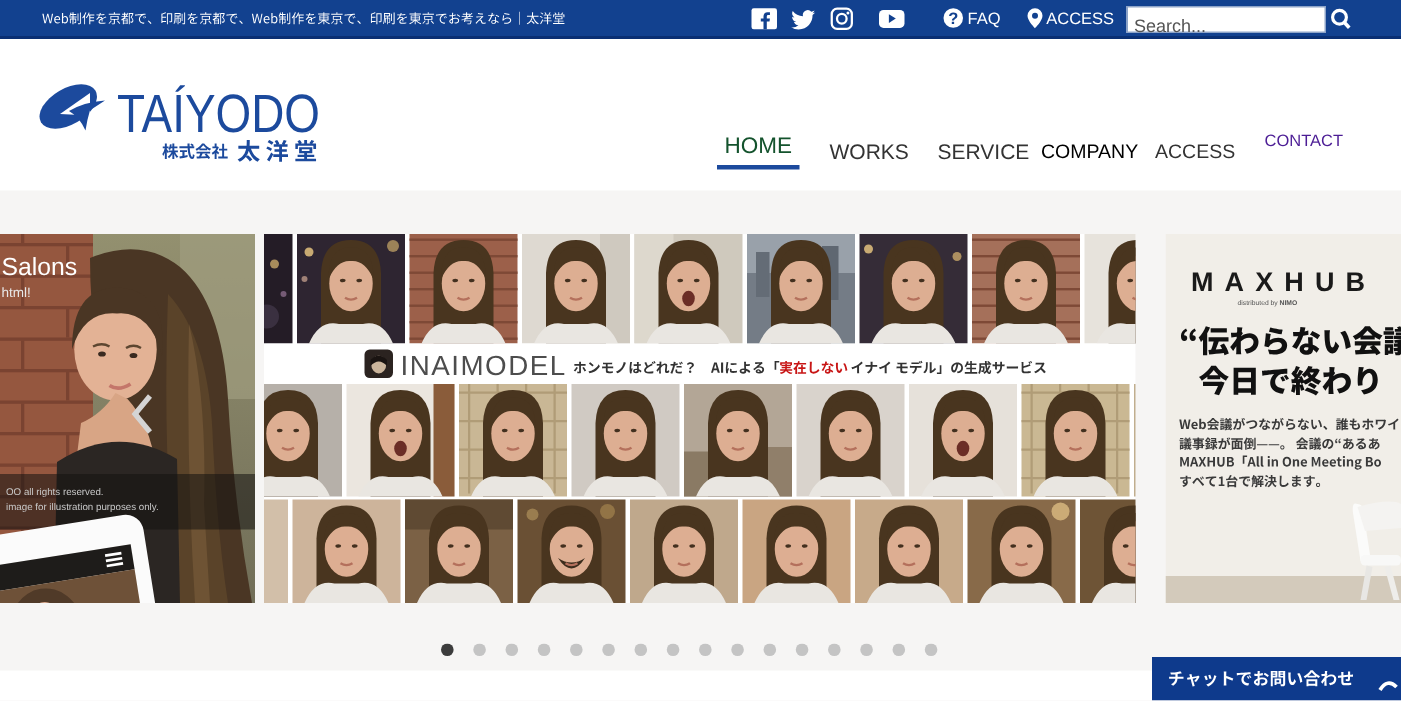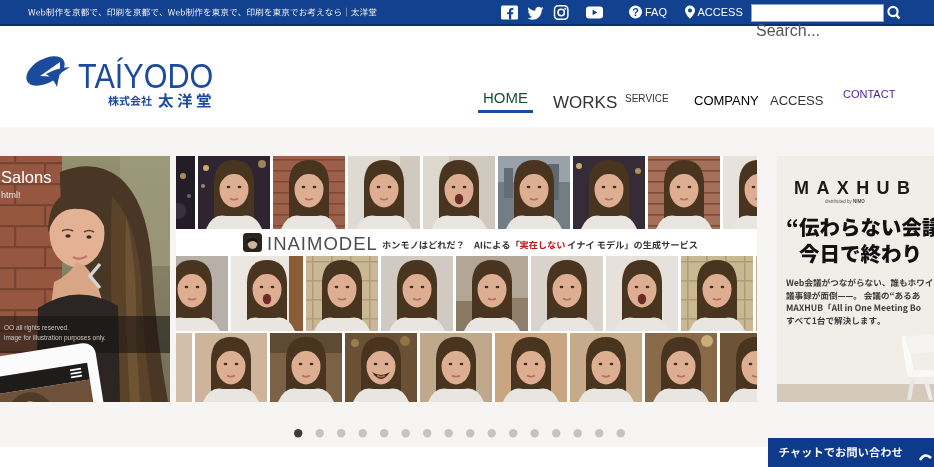--- a/index.html
+++ b/index.html
@@ -31,40 +31,40 @@
 </svg>
 <svg class="abs" style="left:626px;top:0px" width="120" height="24" viewBox="0 0 120 24">
 <circle cx="9.5" cy="12" r="6.5" fill="#fff"></circle>
 <text x="9.5" y="16.3" font-size="11" font-weight="bold" fill="#12418f" text-anchor="middle" font-family="Liberation Sans">?</text>
 <text x="19" y="16" font-size="11" fill="#fff" font-family="Liberation Sans">FAQ</text>
 <path d="M64 5.5a5 5 0 0 1 5 5c0 3.4-5 8.3-5 8.3s-5-4.9-5-8.3a5 5 0 0 1 5-5z" fill="#fff"></path>
 <circle cx="64" cy="10.5" r="2" fill="#12418f"></circle>
 <text x="71.5" y="16" font-size="11" fill="#fff" font-family="Liberation Sans">ACCESS</text>
 </svg>
 <div class="abs" style="left:751px;top:4px;width:131px;height:16px;background:#fff;border:1px solid #8ea4c8"></div>
-<div class="abs" style="left:756px;top:22px;font-size:16px;color:#555">Search...</div>
+<div class="abs" style="left:756px;top:10px;font-size:12px;color:#555">Search...</div>
 <svg class="abs" style="left:884px;top:3px" width="20" height="19" viewBox="0 0 20 19">
 <circle cx="9" cy="8.5" r="4.6" fill="none" stroke="#fff" stroke-width="2.1"></circle>
 <line x1="12.3" y1="12" x2="15.5" y2="15.5" stroke="#fff" stroke-width="2.4"></line>
 </svg>
 <svg class="abs" style="left:24px;top:48px" width="260" height="70" viewBox="0 0 260 70">
 <g fill="#1c4a9d">
 <ellipse cx="21.5" cy="23" rx="21" ry="12" transform="rotate(-30 21.5 23)"></ellipse>
 <path d="M36 14 L16 28 L36 29 Z" fill="#fff"></path>
 <path d="M22 26 Q32 20 46 19 L36 25.5 Q34 32 33 39 Q29 30 22 26 Z"></path>
 </g>
 <text transform="translate(54,40) scale(0.85,1)" font-size="36" fill="#1c4a9d" font-family="Liberation Sans">TAÍYODO</text>
 </svg>
 <svg class="abs" style="left:108px;top:90px" width="130" height="24" viewBox="0 0 130 24">
     <path d="M5.3 6.2C5.1 7.4 4.8 8.7 4.2 9.4C4.5 9.6 5 9.9 5.3 10.1C5.5 9.7 5.7 9.3 5.9 8.8L6.9 8.8L6.9 10.3L4.5 10.3L4.5 11.5L6.3 11.5C5.8 12.7 4.8 13.8 3.8 14.5C4.1 14.7 4.5 15.2 4.7 15.5C5.6 14.8 6.3 13.8 6.9 12.7L6.9 16L8.2 16L8.2 12.6C8.7 13.7 9.3 14.7 9.9 15.4C10.1 15.1 10.6 14.6 10.9 14.4C10.1 13.7 9.3 12.6 8.8 11.5L10.6 11.5L10.6 10.3L8.2 10.3L8.2 8.8L10.3 8.8L10.3 7.6L8.2 7.6L8.2 5.7L6.9 5.7L6.9 7.6L6.2 7.6C6.3 7.2 6.4 6.8 6.5 6.4L5.3 6.2ZM1.9 5.7L1.9 7.7L0.5 7.7L0.5 8.9L1.8 8.9C1.5 10.3 0.9 11.8 0.2 12.7C0.4 13 0.7 13.6 0.8 14C1.2 13.4 1.6 12.6 1.9 11.7L1.9 16L3.2 16L3.2 10.9C3.4 11.4 3.6 11.8 3.7 12.2L4.5 11.3C4.3 10.9 3.5 9.7 3.2 9.3L3.2 8.9L4.4 8.9L4.4 7.7L3.2 7.7L3.2 5.7L1.9 5.7ZM17 5.7C17 6.3 17 6.9 17 7.5L11.6 7.5L11.6 8.8L17.1 8.8C17.3 12.7 18.2 16 20.1 16C21.1 16 21.5 15.5 21.7 13.4C21.4 13.2 20.9 12.9 20.6 12.6C20.5 14 20.4 14.6 20.2 14.6C19.4 14.6 18.7 12 18.5 8.8L21.5 8.8L21.5 7.5L20.4 7.5L21.2 6.9C20.9 6.5 20.2 6 19.7 5.7L18.9 6.4C19.3 6.7 19.8 7.2 20.1 7.5L18.4 7.5C18.4 6.9 18.4 6.3 18.4 5.7L17 5.7ZM11.6 14.4L11.9 15.7C13.4 15.4 15.3 15 17.1 14.6L17 13.4L15 13.8L15 11.3L16.7 11.3L16.7 10.1L12 10.1L12 11.3L13.6 11.3L13.6 14C12.8 14.1 12.1 14.3 11.6 14.4ZM28.4 13C28.7 13.4 29.1 13.7 29.5 14.1L26.1 14.3C26.5 13.7 26.8 13 27.1 12.3L32.1 12.3L32.1 11.1L23 11.1L23 12.3L25.5 12.3C25.3 13 25 13.7 24.7 14.3L23 14.4L23.2 15.7C25.1 15.6 27.8 15.5 30.4 15.3C30.6 15.6 30.7 15.8 30.8 16L32.1 15.3C31.6 14.4 30.5 13.3 29.5 12.4L28.4 13ZM24.9 9.4L24.9 10.2L30.1 10.2L30.1 9.3C30.7 9.7 31.3 10.1 31.9 10.4C32.2 10 32.5 9.5 32.8 9.2C31.1 8.6 29.3 7.3 28.1 5.7L26.7 5.7C25.9 7 24.2 8.5 22.3 9.4C22.5 9.7 22.9 10.2 23.1 10.5C23.7 10.2 24.3 9.8 24.9 9.4ZM27.5 6.9C28 7.6 28.8 8.3 29.6 9L25.5 9C26.3 8.3 27 7.6 27.5 6.9ZM40.1 5.8L40.1 9.1L38 9.1L38 10.3L40.1 10.3L40.1 14.4L37.5 14.4L37.5 15.7L43.8 15.7L43.8 14.4L41.4 14.4L41.4 10.3L43.5 10.3L43.5 9.1L41.4 9.1L41.4 5.8L40.1 5.8ZM35.1 5.7L35.1 7.7L33.6 7.7L33.6 8.9L36.2 8.9C35.5 10.2 34.4 11.3 33.1 12C33.3 12.2 33.7 12.9 33.8 13.2C34.2 12.9 34.7 12.6 35.1 12.2L35.1 16L36.4 16L36.4 11.8C36.8 12.2 37.2 12.7 37.4 13L38.2 11.9C38 11.7 37.1 10.9 36.6 10.5C37.1 9.8 37.6 9 37.9 8.1L37.2 7.6L36.9 7.7L36.4 7.7L36.4 5.7L35.1 5.7Z" fill="#1c4a9d"></path>
     <path d="M56.5 3.3C56.5 4.5 56.5 5.9 56.4 7.2L50.9 7.2L50.9 9.1L56.1 9.1C55.5 11.9 54.1 14.7 50.4 16.3C50.9 16.7 51.5 17.4 51.8 17.9C53.6 17 54.9 15.9 55.8 14.7C56.8 15.6 58 16.8 58.5 17.6L60.2 16.4C59.6 15.5 58.3 14.3 57.3 13.5L56 14.4C56.9 13.2 57.5 11.8 57.8 10.5C59 13.8 60.9 16.4 63.8 17.9C64.1 17.4 64.7 16.6 65.2 16.2C62.3 14.9 60.4 12.3 59.3 9.1L64.8 9.1L64.8 7.2L58.4 7.2C58.5 5.9 58.5 4.6 58.5 3.3L56.5 3.3ZM70.4 4.8C71.4 5.2 72.6 6 73.2 6.5L74.3 5C73.7 4.5 72.4 3.8 71.4 3.4L70.4 4.8ZM69.5 9C70.5 9.4 71.7 10.1 72.4 10.7L73.4 9.1C72.7 8.6 71.4 7.9 70.4 7.6L69.5 9ZM70 16.5L71.6 17.7C72.5 16.2 73.4 14.4 74.2 12.8L72.8 11.6C71.9 13.4 70.8 15.3 70 16.5ZM81.1 3.3C80.8 4.1 80.3 5.2 79.9 5.9L80.6 6.2L77.5 6.2L78.2 5.9C78 5.2 77.4 4.1 76.8 3.4L75.1 4C75.6 4.7 76 5.5 76.3 6.2L74.5 6.2L74.5 7.9L78.1 7.9L78.1 9.5L75 9.5L75 11.2L78.1 11.2L78.1 12.8L74.2 12.8L74.2 14.6L78.1 14.6L78.1 17.9L80 17.9L80 14.6L84 14.6L84 12.8L80 12.8L80 11.2L83.2 11.2L83.2 9.5L80 9.5L80 7.9L83.7 7.9L83.7 6.2L81.8 6.2C82.2 5.5 82.7 4.7 83.1 3.9L81.1 3.3ZM93.2 9.5L98.3 9.5L98.3 10.6L93.2 10.6L93.2 9.5ZM91.4 8.1L91.4 12.1L94.8 12.1L94.8 13.1L90.4 13.1L90.4 14.7L94.8 14.7L94.8 15.9L88.9 15.9L88.9 17.5L102.7 17.5L102.7 15.9L96.7 15.9L96.7 14.7L101.5 14.7L101.5 13.1L96.7 13.1L96.7 12.1L100.2 12.1L100.2 8.1L91.4 8.1ZM99.6 3.4C99.3 4 98.8 4.8 98.3 5.4L99.1 5.6L96.7 5.6L96.7 3.3L94.8 3.3L94.8 5.6L92.6 5.6L93.2 5.4C93 4.8 92.4 4 91.9 3.4L90.3 4.1C90.6 4.5 91 5.1 91.2 5.6L88.9 5.6L88.9 9.3L90.6 9.3L90.6 7.2L100.9 7.2L100.9 9.3L102.7 9.3L102.7 5.6L100.2 5.6C100.6 5.2 101.1 4.6 101.5 4L99.6 3.4Z" fill="#1c4a9d"></path>
   </svg>
 <div class="abs" style="left:483px;top:89px;font-size:15px;color:#14532d;letter-spacing:0px">HOME</div>
-<div class="abs" style="left:553px;top:92.5px;font-size:17px;color:#333;letter-spacing:0px">WORKS</div>
-<div class="abs" style="left:625px;top:92.5px;font-size:10px;color:#333;letter-spacing:0px">SERVICE</div>
+<div class="abs" style="left:553px;top:92.5px;font-size:14px;color:#333;letter-spacing:0px">WORKS</div>
+<div class="abs" style="left:625px;top:92.5px;font-size:14px;color:#333;letter-spacing:0px">SERVICE</div>
 <div class="abs" style="left:694px;top:92.5px;font-size:13px;color:#000000;letter-spacing:0px">COMPANY</div>
 <div class="abs" style="left:770px;top:92.5px;font-size:13px;color:#333;letter-spacing:0px">ACCESS</div>
 <div class="abs" style="left:843px;top:88px;font-size:11px;color:#4c1d95;letter-spacing:0px">CONTACT</div>
 <div class="abs" style="left:478px;top:110px;width:55px;height:2.5px;background:#1c4a9d"></div>
 <div class="abs" style="left:0;top:127px;width:934px;height:320px;background:#f6f5f4"></div>
 <svg class="abs" style="left:176px;top:156px" width="581" height="246" viewBox="0 0 581 246">
     <rect width="581" height="246" fill="#fff"></rect>
     <g transform="translate(-53,0)">
       <rect width="72" height="73" fill="#241c26"></rect>
       <circle cx="60" cy="20" r="3" fill="#c9a96a" opacity="0.8"></circle>

